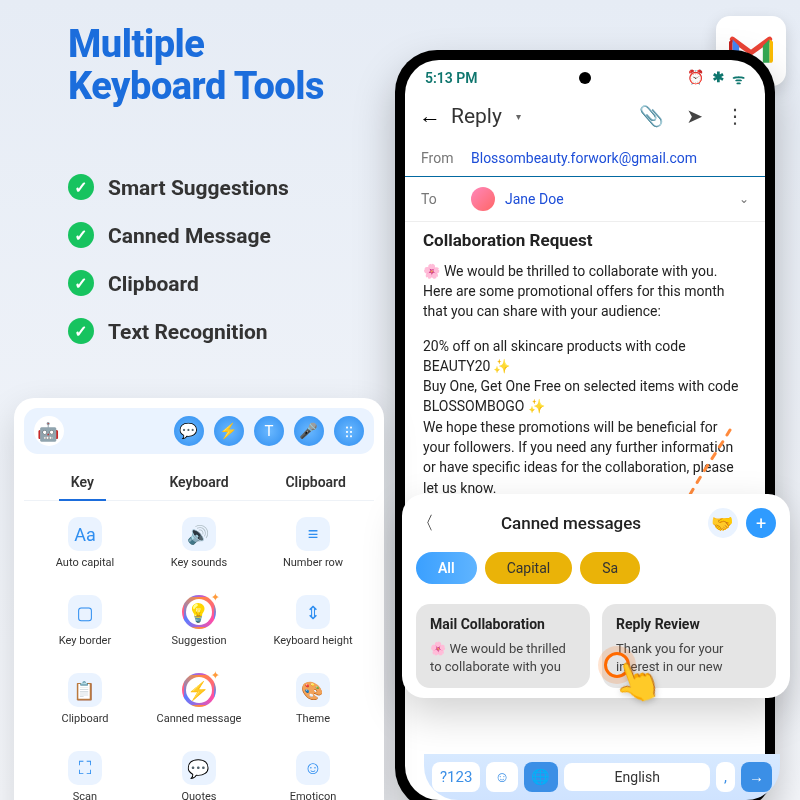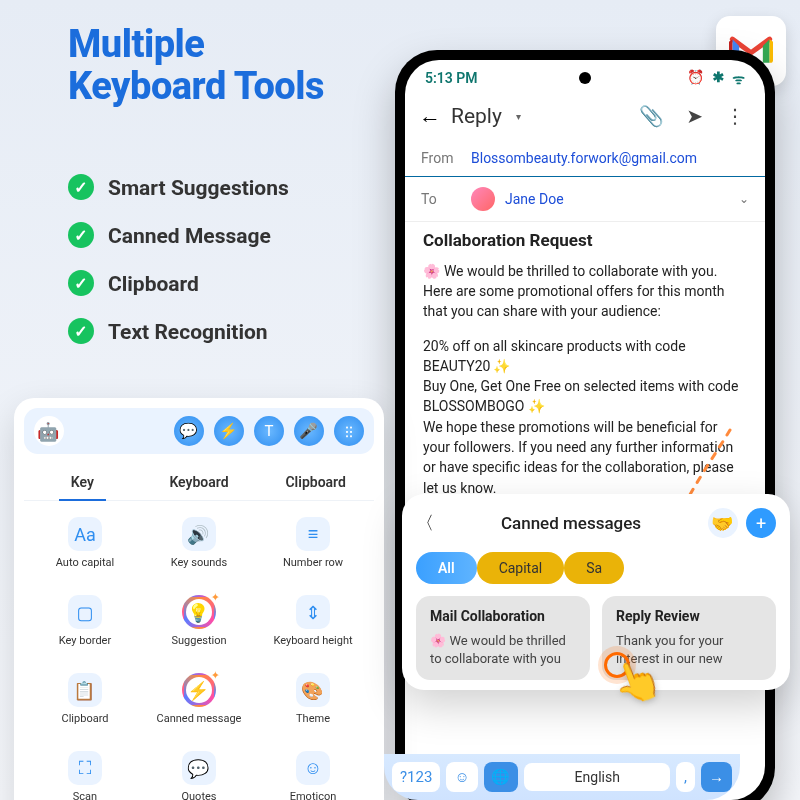--- a/index.html
+++ b/index.html
@@ -62,31 +62,31 @@
 .sparkle::before { content:"✦"; }
 
 
 .canned-panel { position: absolute; left: 402px; top: 494px; width: 388px; background: #fff; border-radius: 22px; box-shadow: 0 16px 40px rgba(0,0,0,.18); padding: 14px 14px 10px; z-index: 5; }
 .canned-head { display:flex; align-items:center; gap:8px; margin-bottom:14px; }
 .canned-head .back { font-size:18px; color:#222; }
 .canned-title { flex:1; text-align:center; font-size:17px; font-weight:500; color:#222; }
 .round-btn { width:30px; height:30px; border-radius:50%; background:#2f9bff; color:#fff; display:flex; align-items:center; justify-content:center; font-size:18px; }
 .round-btn.outline { background:#eaf3ff; color:#2f9bff; }
 
-.chips { display:flex; overflow:hidden; margin-bottom:12px; }
+.chips { display:flex; gap:8px; overflow:hidden; margin-bottom:20px; }
 .chip { padding:8px 22px; border-radius:20px; background:#eab308; font-size:14px; color:#333; white-space:nowrap; }
 .chip.active { background: linear-gradient(90deg,#3ba0ff,#5fb4ff); color:#fff; font-weight:600; }
 
 .cards { display:flex; gap:12px; }
 .card { flex:1; background:#e5e5e5; border-radius:14px; padding:12px 14px; }
 .card h4 { font-size:14px; font-weight:700; color:#222; margin-bottom:8px; }
 .card p { font-size:13px; color:#444; line-height:1.4; }
 
 
-.kbd-strip { position:absolute; left:384px; bottom:0; width:356px; height:46px; background:linear-gradient(180deg,#d7e9ff,#cfe3ff); border-radius:0 0 34px 34px; display:flex; align-items:center; padding:0 8px; gap:6px; font-size:13px; color:#2f8ef0; z-index:2; }
+.kbd-strip { position:absolute; left:424px; bottom:0; width:356px; height:46px; background:linear-gradient(180deg,#d7e9ff,#cfe3ff); border-radius:0 0 34px 34px; display:flex; align-items:center; padding:0 8px; gap:6px; font-size:13px; color:#2f8ef0; z-index:2; }
 .kbd-key { background:#fff; border-radius:8px; padding:6px 8px; font-size:15px; color:#3b8fe6; display:flex; align-items:center; justify-content:center; }
 .kbd-lang { flex:1; text-align:center; background:#fff; border-radius:8px; padding:6px 0; color:#333; font-size:14px; }
 
 
 .hand { position:absolute; left:612px; top:658px; font-size:40px; z-index:6; transform:rotate(-20deg); filter:drop-shadow(0 2px 3px rgba(0,0,0,.2)); }
 .tap-ring { position:absolute; left:604px; top:652px; width:26px; height:26px; border:3px solid #ff6a00; border-radius:50%; z-index:6; box-shadow:0 0 0 6px rgba(255,106,0,.18); }
 
 
 .path { position:absolute; left:640px; top:420px; width:140px; height:240px; z-index:4; pointer-events:none; }
 </style>

